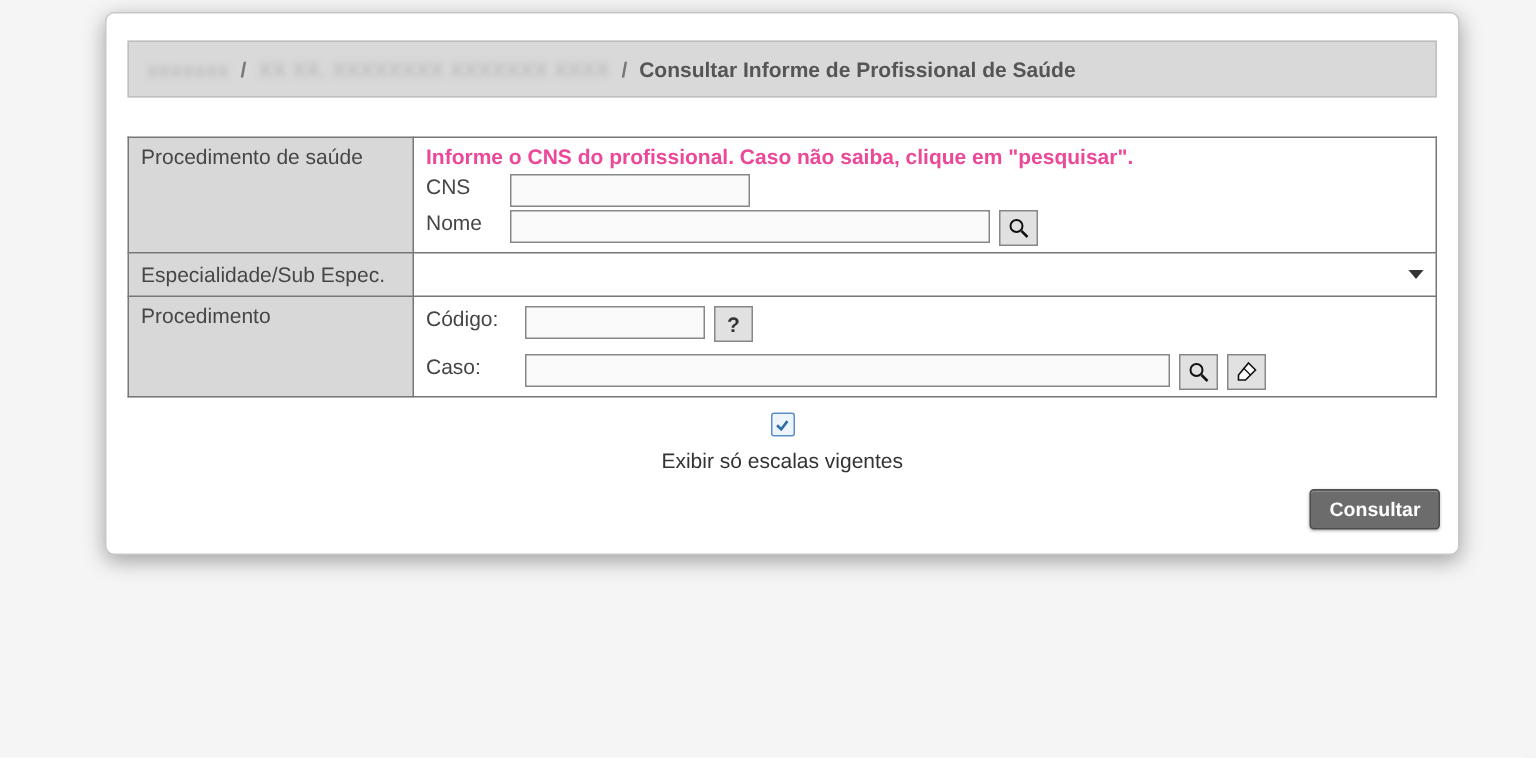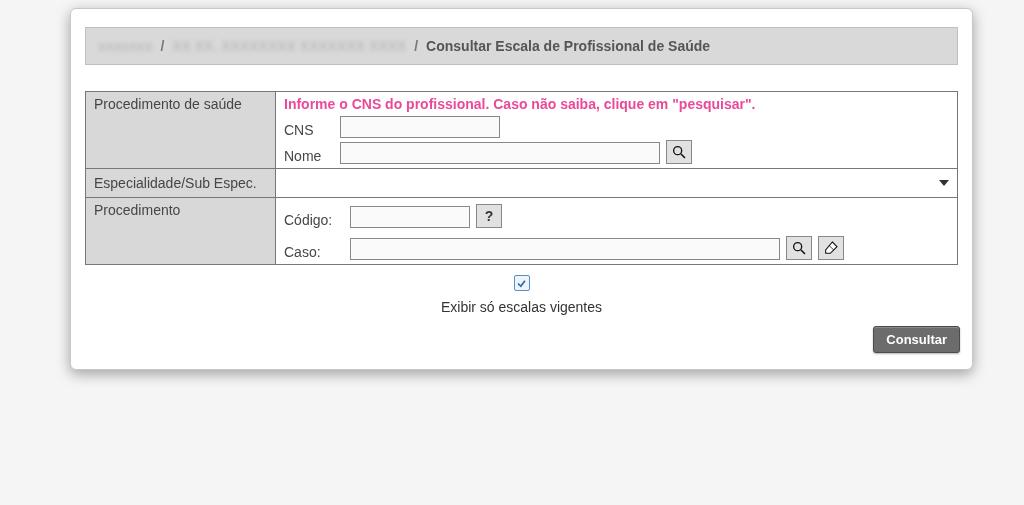--- a/index.html
+++ b/index.html
@@ -64,21 +64,21 @@
     filter: blur(2px);
     font-weight: bold;
   }
   .hint {
     color: #ec4899;
     margin-bottom: 4px;
     font-weight: bold;
   }
   .field-row {
     display: flex;
-    align-items: flex-end;
+    align-items: flex-start;
     gap: 6px;
     margin-top: 2px;
   }
   .field-row .fl {
     color: #464646;
     min-width: 50px;
     display: inline-block;
   }
   .txt {
     border: 1px solid #888;
@@ -165,21 +165,21 @@
 <body>
 
 <div class="outer-wrap">
   <div class="panel">
 
     <div class="breadcrumb">
       <span class="blur">xxxxxxx</span>
       <span class="sep">/</span>
       <span class="blur">XX XX. XXXXXXXX XXXXXXX XXXX</span>
       <span class="sep">/</span>
-      <span>Consultar Escala de Profissional de Saúde</span>
+      <span>Consultar Informe de Profissional de Saúde</span>
     </div>
 
     <table class="form-table">
       <tbody>
       <tr>
         <td class="label-cell" style="vertical-align:top;">Procedimento de saúde</td>
         <td>
           <div class="hint">Informe o CNS do profissional. Caso não saiba, clique em "pesquisar".</div>
           <div class="field-row">
             <span class="fl">CNS</span>

